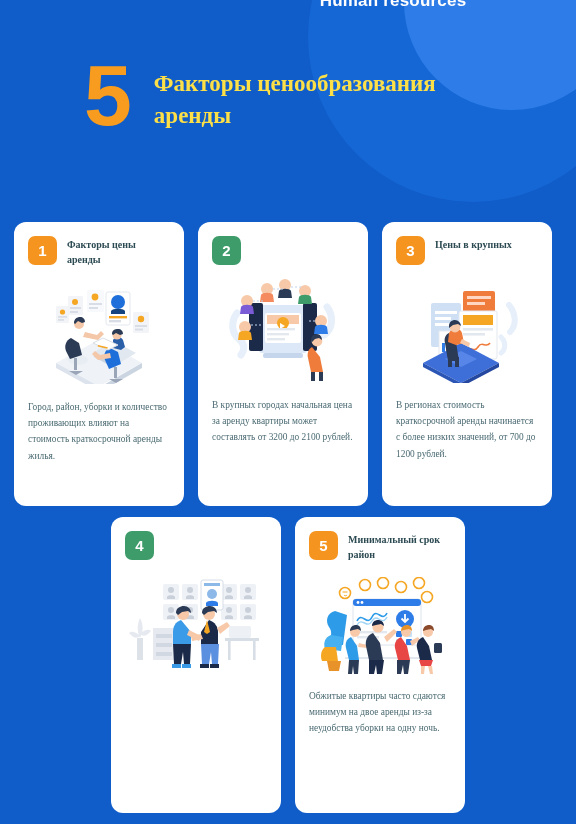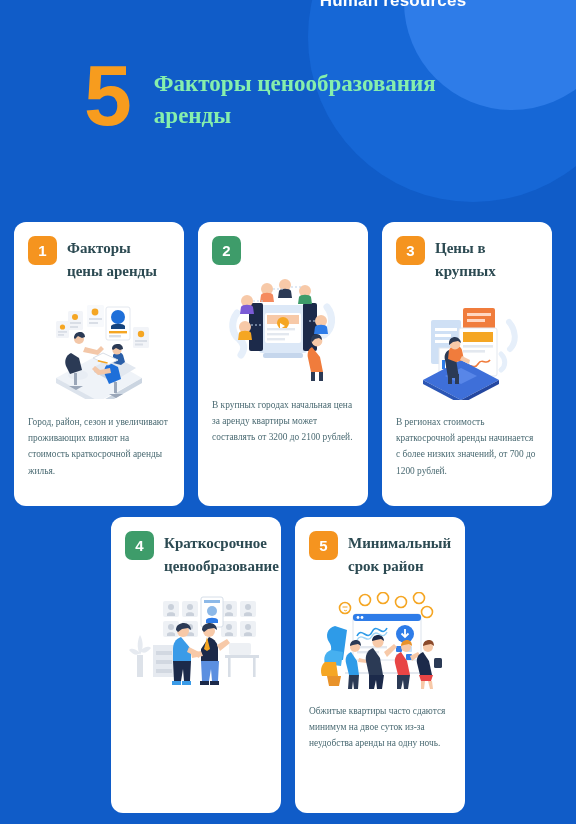--- a/index.html
+++ b/index.html
@@ -22,21 +22,21 @@
   .header{
     position:absolute;left:0;top:56px;width:576px;height:110px;z-index:3;
     display:flex;align-items:flex-start;
   }
   .big-num{
     color:#F79C1E;font-weight:bold;font-size:86px;line-height:.92;
     margin-left:84px;letter-spacing:-2px;
     font-family:"Liberation Sans",sans-serif;
   }
   .header-title{
-    color:#86efac;font-family:"Liberation Serif",serif;font-weight:bold;
+    color:#fde047;font-family:"Liberation Serif",serif;font-weight:bold;
     font-size:23px;line-height:1.38;margin-left:24px;margin-top:12px;
     max-width:330px;
   }
 
   .grid{position:absolute;left:0;top:222px;width:576px;z-index:3;}
   .row{display:flex;}
   .row-1{justify-content:flex-start;padding-left:14px;gap:14px;}
   .row-2{justify-content:center;gap:14px;margin-top:11px;padding-left:0;}
 
   .card{
@@ -50,21 +50,21 @@
   .card-head{display:flex;align-items:flex-start;gap:10px;}
   .badge{
     width:29px;height:29px;border-radius:7px;flex:0 0 29px;
     display:flex;align-items:center;justify-content:center;
     color:#FFFFFF;font-weight:bold;font-size:15px;
   }
   .badge-orange{background:#F5941F;}
   .badge-green{background:#3E9C6A;}
   .card-title{
     font-family:"Liberation Serif",serif;font-weight:bold;
-    color:#2C4A52;font-size:15px;line-height:1.5;padding-top:1px;
+    color:#2C4A52;font-size:10px;line-height:1.5;padding-top:1px;
   }
 
   .art{flex:0 0 auto;height:110px;margin-top:10px;display:flex;align-items:center;justify-content:center;}
   .art svg{display:block;}
 
   .card-body{
     margin-top:12px;font-family:"Liberation Serif",serif;
     color:#4A6A72;font-size:9.4px;line-height:1.72;
   }
   .card-4 .art,.card-5 .art{height:100px;margin-top:14px;}
@@ -133,21 +133,21 @@
           <path d="M75 60c2-4 8-4 10 0l2 7-4 3-8-2z" fill="#2B5FA8"></path>
           <circle cx="79" cy="55" r="4.6" fill="#F3C7A8"></circle>
           <path d="M74 54c0-4 3-5 6-5s5 2 5 5l-3 1-4-2-3 2z" fill="#2B3A55"></path>
           <path d="M72 73l-10 2-5-4-3 3 6 6 13-2z" fill="#F3C7A8"></path>
           <rect x="76" y="87" width="3" height="11" fill="#9AA6B8"></rect>
           <path d="M71 99h14l-7 4z" fill="#9AA6B8"></path>
           <path d="M55 63l15 7 10-5-15-7z" fill="#FFFFFF" stroke="#D9DEE6"></path>
           <rect x="60" y="65" width="10" height="1.6" fill="#F5A623" transform="rotate(13 60 65)"></rect>
         </svg>
       </div>
-      <div class="card-body">Город, район, сезон и увеличивают проживающих влияют на стоимость краткосрочной аренды жилья.</div>
+      <div class="card-body">Город, район, уборки и количество проживающих влияют на стоимость краткосрочной аренды жилья.</div>
     </div>
 
     <div class="card card-2">
       <div class="card-head">
         <div class="badge badge-green">2</div>
       </div>
       <div class="art">
         <svg width="120" height="106" viewBox="0 0 120 106">
           <path d="M14 36c-6 8-6 20 2 26 6 5 6 10 2 16" stroke="#E6EFFA" stroke-width="7" fill="none" stroke-linecap="round"></path>
           <path d="M104 30c7 9 6 22-3 28" stroke="#E6EFFA" stroke-width="7" fill="none" stroke-linecap="round"></path>
@@ -233,21 +233,20 @@
       <div class="card-body">В регионах стоимость краткосрочной аренды начинается с более низких значений, от 700 до 1200 рублей.</div>
     </div>
 
   </div>
 
   <div class="row row-2">
 
     <div class="card card-4">
       <div class="card-head">
         <div class="badge badge-green">4</div>
-        <div class="card-title">Краткосрочное ценообразование</div>
       </div>
       <div class="art">
         <svg width="134" height="96" viewBox="0 0 134 96">
           <g fill="#EEF1F5">
             <rect x="34" y="8" width="16" height="16" rx="2"></rect>
               <rect x="53" y="8" width="16" height="16" rx="2"></rect>
             <rect x="92" y="8" width="16" height="16" rx="2"></rect>
               <rect x="111" y="8" width="16" height="16" rx="2"></rect>
             <rect x="34" y="28" width="16" height="16" rx="2"></rect>
               <rect x="53" y="28" width="16" height="16" rx="2"></rect>
@@ -375,17 +374,17 @@
           <g>
             <path d="M112 60c-5 2-7 7-6 11l3 12h12l-3-14z" fill="#1C2A4A"></path>
             <circle cx="117" cy="55" r="5" fill="#F7C9A8"></circle>
             <path d="M112 54c0-4 3-6 6-6s5 2 5 6l-3-2-5 1z" fill="#8B4A2B"></path>
             <path d="M108 83h14l-2 6h-10z" fill="#E84545"></path>
             <path d="M110 89h4l-1 8h-3zM117 89h4l1 8h-3z" fill="#F7C9A8"></path>
             <rect x="123" y="66" width="8" height="10" rx="1.5" fill="#2B3A55"></rect>
           </g>
         </svg>
       </div>
-      <div class="card-body">Обжитые квартиры часто сдаются минимум на двое суток из-за неудобства аренды на одну ночь.</div>
+      <div class="card-body">Обжитые квартиры часто сдаются минимум на двое аренды из-за неудобства уборки на одну ночь.</div>
     </div>
 
   </div>
 </div>
 
 </body></html>

